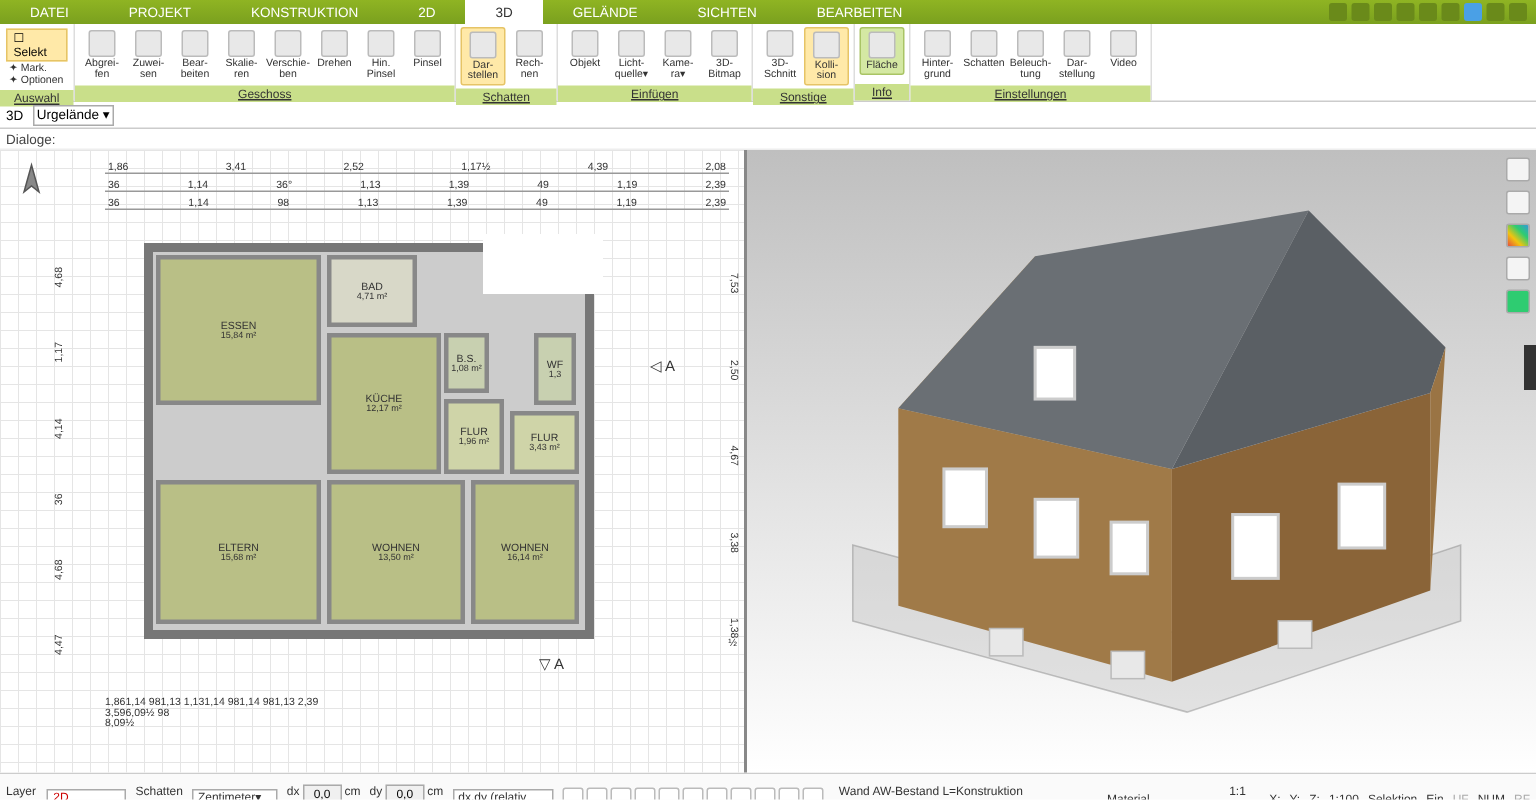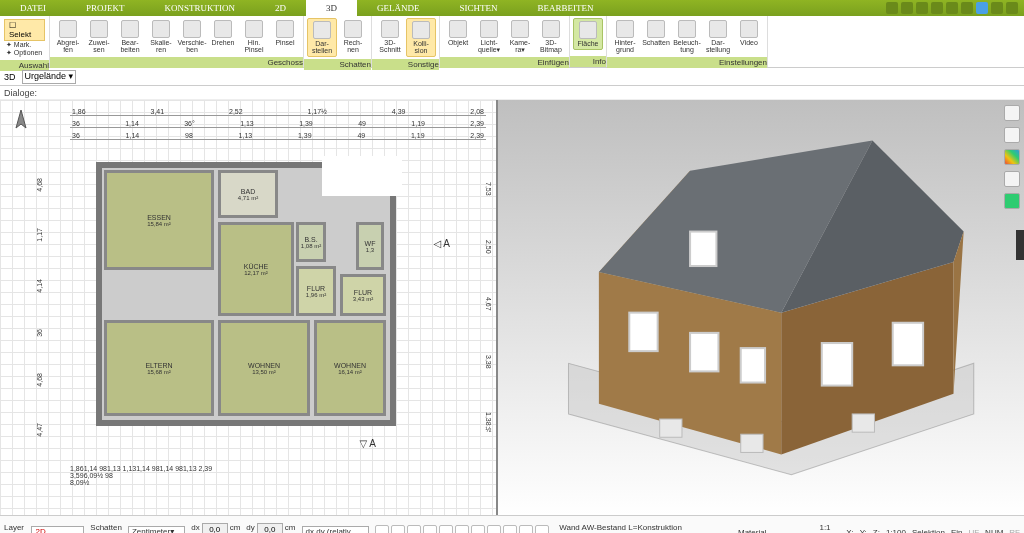--- a/index.html
+++ b/index.html
@@ -1,29 +1,29 @@
 <!DOCTYPE html>
 <html><head>
 <meta charset="utf-8">
 <style>
 * { margin: 0; padding: 0; box-sizing: border-box; font-family: "Segoe UI", Tahoma, sans-serif; }
 html, body { width: 1024px; height: 533px; overflow: hidden; background: #fff; }
 
 
 .menubar { height: 16px; background: linear-gradient(#8fb423, #7aa01e); display: flex; align-items: center; font-size: 9px; color: #fff; }
-.menubar .tab { padding: 0 20px; height: 100%; display: flex; align-items: center; cursor: pointer; font-family: Liberation Serif, serif; }
+.menubar .tab { padding: 0 20px; height: 100%; display: flex; align-items: center; cursor: pointer; }
 .menubar .tab.active { background: #fff; color: #333; }
 .menubar .icons { margin-left: auto; display: flex; gap: 3px; padding-right: 6px; }
 .menubar .icons span { width: 12px; height: 12px; background: #6a8a1a; border-radius: 2px; display: inline-block; }
 
 
 .ribbon { height: 52px; background: #fff; border-bottom: 1px solid #ccc; display: flex; }
 .ribbon-group { border-right: 1px solid #ddd; display: flex; flex-direction: column; }
 .ribbon-group .buttons { flex: 1; display: flex; align-items: flex-start; padding: 2px 3px; gap: 1px; }
-.ribbon-group .label { height: 11px; background: #c9df8a; font-size: 8px; text-align: right; color: #333; line-height: 11px; }
+.ribbon-group .label { height: 11px; background: #c9df8a; font-size: 8px; text-align: center; color: #333; line-height: 11px; text-decoration: underline; }
 .ribbon-btn { display: flex; flex-direction: column; align-items: center; justify-content: flex-start; width: 30px; padding: 2px 0; cursor: pointer; font-size: 7px; color: #333; text-align: center; line-height: 1; }
 .ribbon-btn .ico { width: 18px; height: 18px; background: #e8e8e8; border: 1px solid #bbb; margin-bottom: 1px; border-radius: 2px; }
 .ribbon-btn.highlighted { background: #ffe9a8; border: 1px solid #e6c466; border-radius: 2px; }
 .ribbon-btn.highlighted-green { background: #d4e8a3; border: 1px solid #a9c465; border-radius: 2px; }
 .selekt-block { display: flex; flex-direction: column; width: 46px; padding: 1px; gap: 0; }
 .selekt-btn { background: #ffe9a8; border: 1px solid #e6c466; font-size: 8px; padding: 1px 4px; cursor: pointer; }
 .selekt-sub { font-size: 7px; color: #333; padding: 0 2px; cursor: pointer; }
 
 
 .subbar { height: 18px; background: #fff; border-bottom: 1px solid #ccc; display: flex; align-items: center; font-size: 9px; padding: 0 4px; gap: 6px; }
@@ -175,55 +175,55 @@
 nen</span>
         </div>
     </div>
     <div class="label">Schatten</div>
   </div>
 
   <div class="ribbon-group">
     <div class="buttons">
       <div class="ribbon-btn">
           <div class="ico"></div>
+          <span>Objekt</span>
+        </div>
+      <div class="ribbon-btn">
+          <div class="ico"></div>
+          <span>Licht-
+quelle▾</span>
+        </div>
+      <div class="ribbon-btn">
+          <div class="ico"></div>
+          <span>Kame-
+ra▾</span>
+        </div>
+      <div class="ribbon-btn">
+          <div class="ico"></div>
+          <span>3D-
+Bitmap</span>
+        </div>
+    </div>
+    <div class="label">Einfügen</div>
+  </div>
+
+  <div class="ribbon-group">
+    <div class="buttons">
+      <div class="ribbon-btn">
+          <div class="ico"></div>
           <span>3D-
 Schnitt</span>
         </div>
       <div class="ribbon-btn highlighted">
           <div class="ico"></div>
           <span>Kolli-
 sion</span>
         </div>
     </div>
     <div class="label">Sonstige</div>
-  </div>
-
-  <div class="ribbon-group">
-    <div class="buttons">
-      <div class="ribbon-btn">
-          <div class="ico"></div>
-          <span>Objekt</span>
-        </div>
-      <div class="ribbon-btn">
-          <div class="ico"></div>
-          <span>Licht-
-quelle▾</span>
-        </div>
-      <div class="ribbon-btn">
-          <div class="ico"></div>
-          <span>Kame-
-ra▾</span>
-        </div>
-      <div class="ribbon-btn">
-          <div class="ico"></div>
-          <span>3D-
-Bitmap</span>
-        </div>
-    </div>
-    <div class="label">Einfügen</div>
   </div>
 
   <div class="ribbon-group">
     <div class="buttons">
       <div class="ribbon-btn highlighted-green">
           <div class="ico"></div>
           <span>Fläche</span>
         </div>
     </div>
     <div class="label">Info</div>

